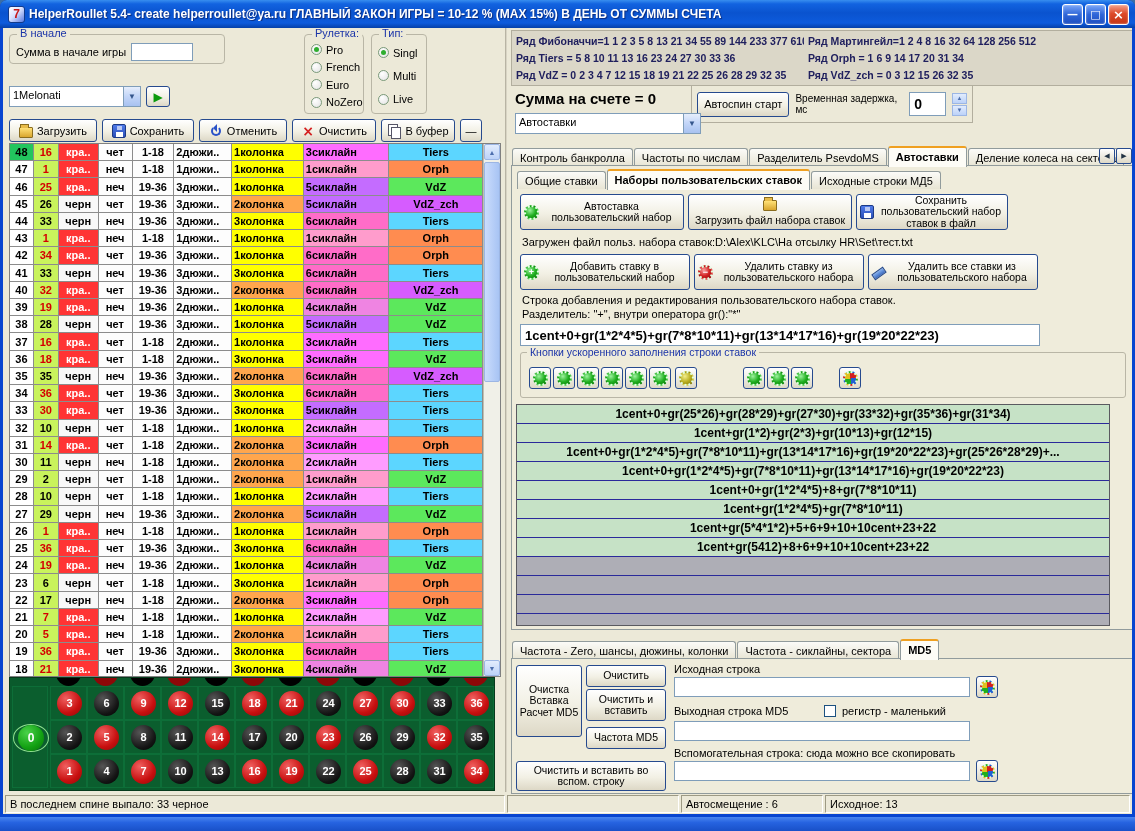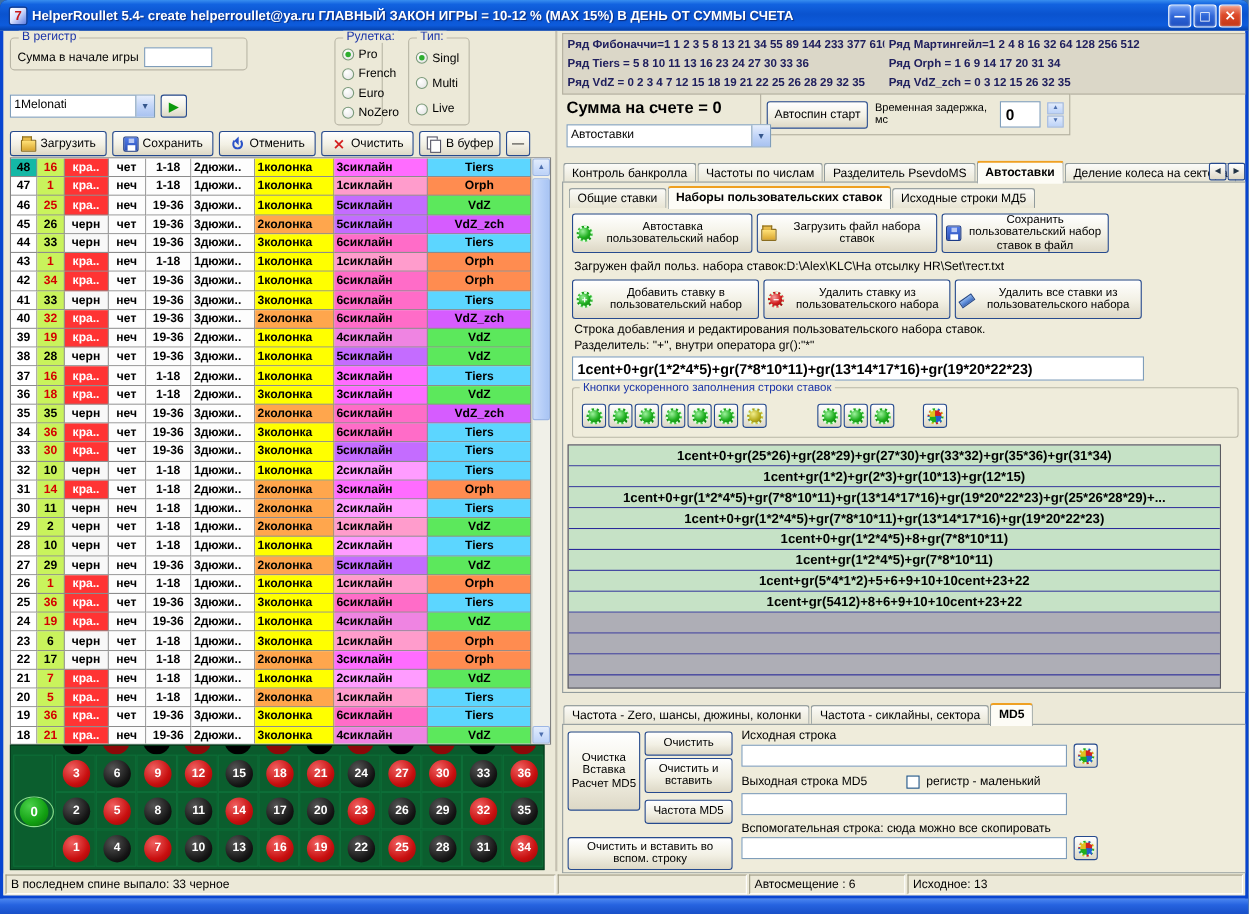--- a/index.html
+++ b/index.html
@@ -154,28 +154,28 @@
       <div class="wb">—</div>
       <div class="wb">□</div>
       <div class="wb close">×</div>
     </div>
   </div>
 
   <div class="body">
     <div class="vgroove"></div>
 
     <div class="group" style="left:6px;top:6px;width:216px;height:30px;">
-      <span class="gtitle">В регистр</span>
+      <span class="gtitle">В начале</span>
       <div class="beginrow">
         <span>Сумма в начале игры</span>
         <input class="txtin" style="width: 62px;">
       </div>
     </div>
 
-    <div class="group rgroup" style="left:301px;top:6px;width:44px;height:80px;">
+    <div class="group rgroup" style="left:301px;top:6px;width:60px;height:80px;">
         <span class="gtitle">Рулетка:</span>
         <div class="opts">
           <label class="ropt">
             <span class="radio sel"></span>
             <span class="rlab">Pro</span>
           </label>
           <label class="ropt">
             <span class="radio"></span>
             <span class="rlab">French</span>
           </label>
@@ -235,21 +235,21 @@
           <span>В буфер</span>
         </button>
         <button class="btn tbtn" style="width: 22px;">
           <span>—</span>
         </button>
       </div>
 
     <div class="histwrap">
       <div class="histbody" id="histbody">
           <div class="hrow">
-            <div class="hcell" style="width: 24px; background: #14b8a6; color: rgb(0, 0, 0);">48</div>
+            <div class="hcell" style="width: 24px; background: #22c55e; color: rgb(0, 0, 0);">48</div>
             <div class="hcell" style="width: 25px; background: rgb(201, 243, 92); color: rgb(212, 0, 0);">16</div>
             <div class="hcell" style="width: 40px; background: rgb(255, 52, 52); color: rgb(255, 255, 255);">кра..</div>
             <div class="hcell" style="width: 34px; background: rgb(253, 253, 253); color: rgb(0, 0, 0);">чет</div>
             <div class="hcell" style="width: 42px; background: rgb(253, 253, 253); color: rgb(0, 0, 0);">1-18</div>
             <div class="hcell left" style="width: 58px; background: rgb(253, 253, 253); color: rgb(0, 0, 0);">2дюжи..</div>
             <div class="hcell left" style="width: 72px; background: rgb(255, 255, 0); color: rgb(0, 0, 0);">1колонка</div>
             <div class="hcell left" style="width: 86px; background: rgb(255, 108, 255); color: rgb(0, 0, 0);">3сиклайн</div>
             <div class="hcell" style="width: 94px; background: rgb(92, 214, 255); color: rgb(0, 0, 0);">Tiers</div>
           </div>
           <div class="hrow">
@@ -764,21 +764,21 @@
           <span class="tab">Общие ставки</span>
           <span class="tab active">Наборы пользовательских ставок</span>
           <span class="tab">Исходные строки МД5</span>
         </div>
 
       <div id="setrow-top" style="position:absolute;left:0;top:28px;width:622px;height:36px;">
           <button class="btn setbtn" style="left: 8px; width: 164px;">
             <span class="chipg"></span>
             <span class="setlbl">Автоставка пользовательский набор</span>
           </button>
-          <button class="btn setbtn" style="left: 176px; width: 164px;">
+          <button class="btn setbtn" style="left: 176px; width: 164px; flex-direction: column;">
             <span class="ic ic-folder"></span>
             <span class="setlbl">Загрузить файл набора ставок</span>
           </button>
           <button class="btn setbtn" style="left: 344px; width: 152px;">
             <span class="ic ic-floppy"></span>
             <span class="setlbl">Сохранить пользовательский набор ставок в файл</span>
           </button>
         </div>
 
       <div class="caption" style="left:10px;top:70px;">Загружен файл польз. набора ставок:D:\Alex\KLC\На отсылку HR\Set\тест.txt</div>

